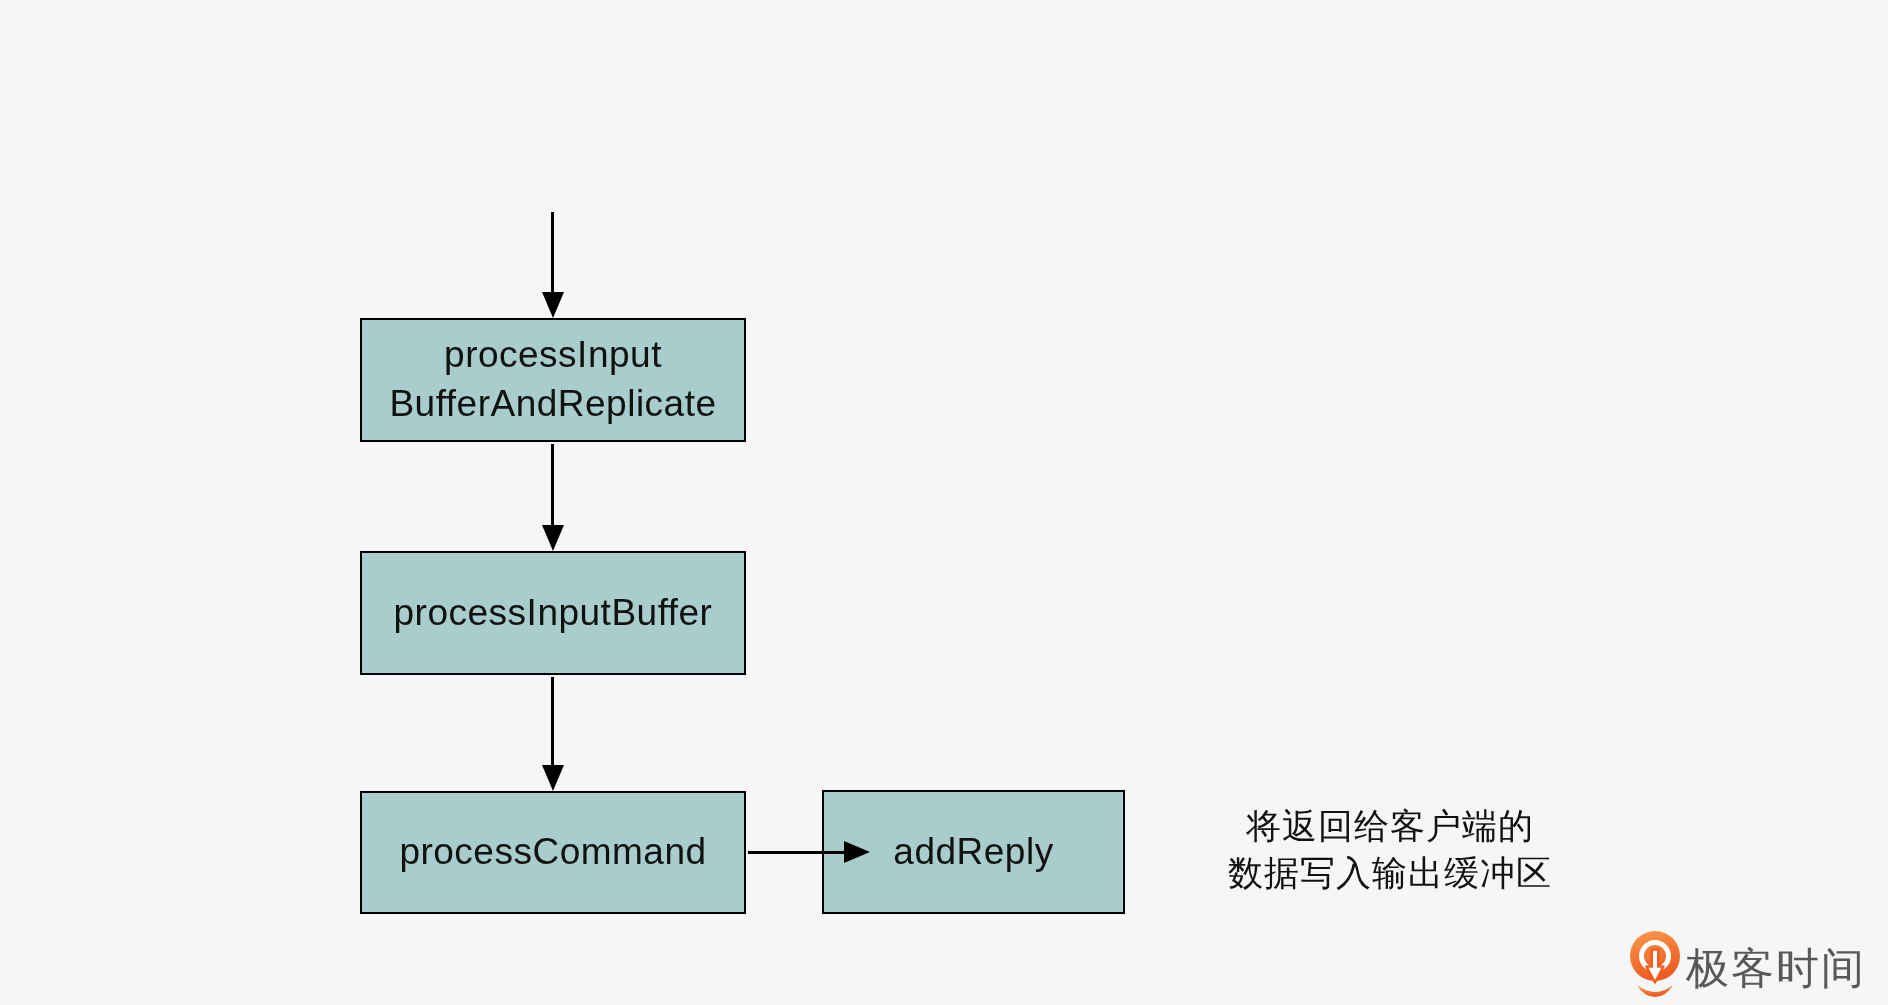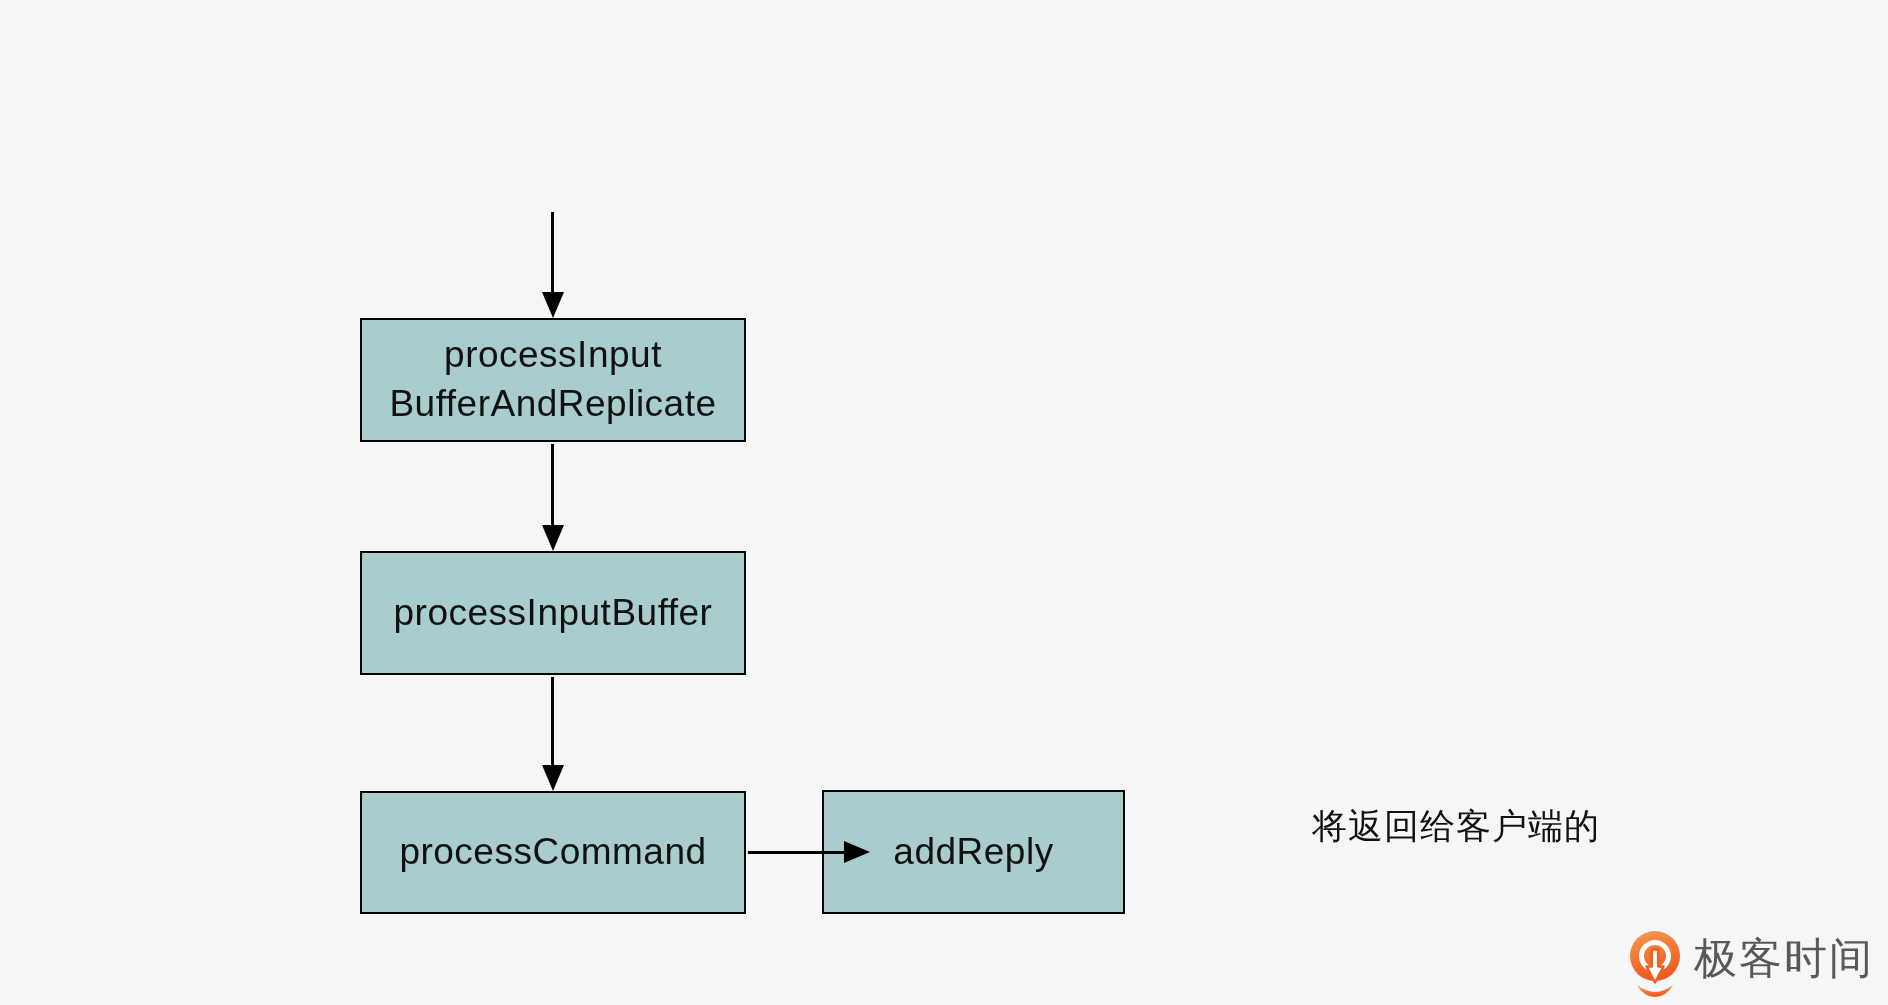--- a/index.html
+++ b/index.html
@@ -55,33 +55,33 @@
     position: absolute; width: 0; height: 0;
     border-top: 11px solid transparent;
     border-bottom: 11px solid transparent;
     border-left: 26px solid #000;
   }
   #a4-head { left: 844px; top: 841px; }
 
   .annotation {
     position: absolute;
     left: 1180px; top: 802px; width: 420px;
-    text-align: right;
+    text-align: center;
     font-size: 35px;
     line-height: 47px;
     color: #111;
     letter-spacing: 1px;
   }
 
   .logo {
     position: absolute;
     left: 1628px; top: 930px;
     display: flex;
-    align-items: flex-start;
-    gap: 12px;
+    align-items: flex-end;
+    gap: 4px;
   }
   .logo-text {
     font-size: 43px;
     color: #585858;
     font-weight: 500;
     letter-spacing: 2px;
     white-space: nowrap;
   }
 </style>
 </head>
@@ -114,20 +114,21 @@
   <div class="vhead" id="a2-head"></div>
 
   <div class="vline" id="a3-line"></div>
   <div class="vhead" id="a3-head"></div>
 
   <div class="hline" id="a4-line"></div>
   <div class="hhead" id="a4-head"></div>
 
   <div class="annotation">
     <div>将返回给客户端的</div>
+    <div>数据写入输出缓冲区</div>
   </div>
 
   <div class="logo">
     <svg width="54" height="68" viewBox="0 0 54 68" aria-hidden="true">
       <defs>
         <linearGradient id="lg-orange" x1="0%" y1="0%" x2="30%" y2="100%">
           <stop offset="0%" stop-color="#f99a4c"></stop>
           <stop offset="100%" stop-color="#ed5a22"></stop>
         </linearGradient>
       </defs>

